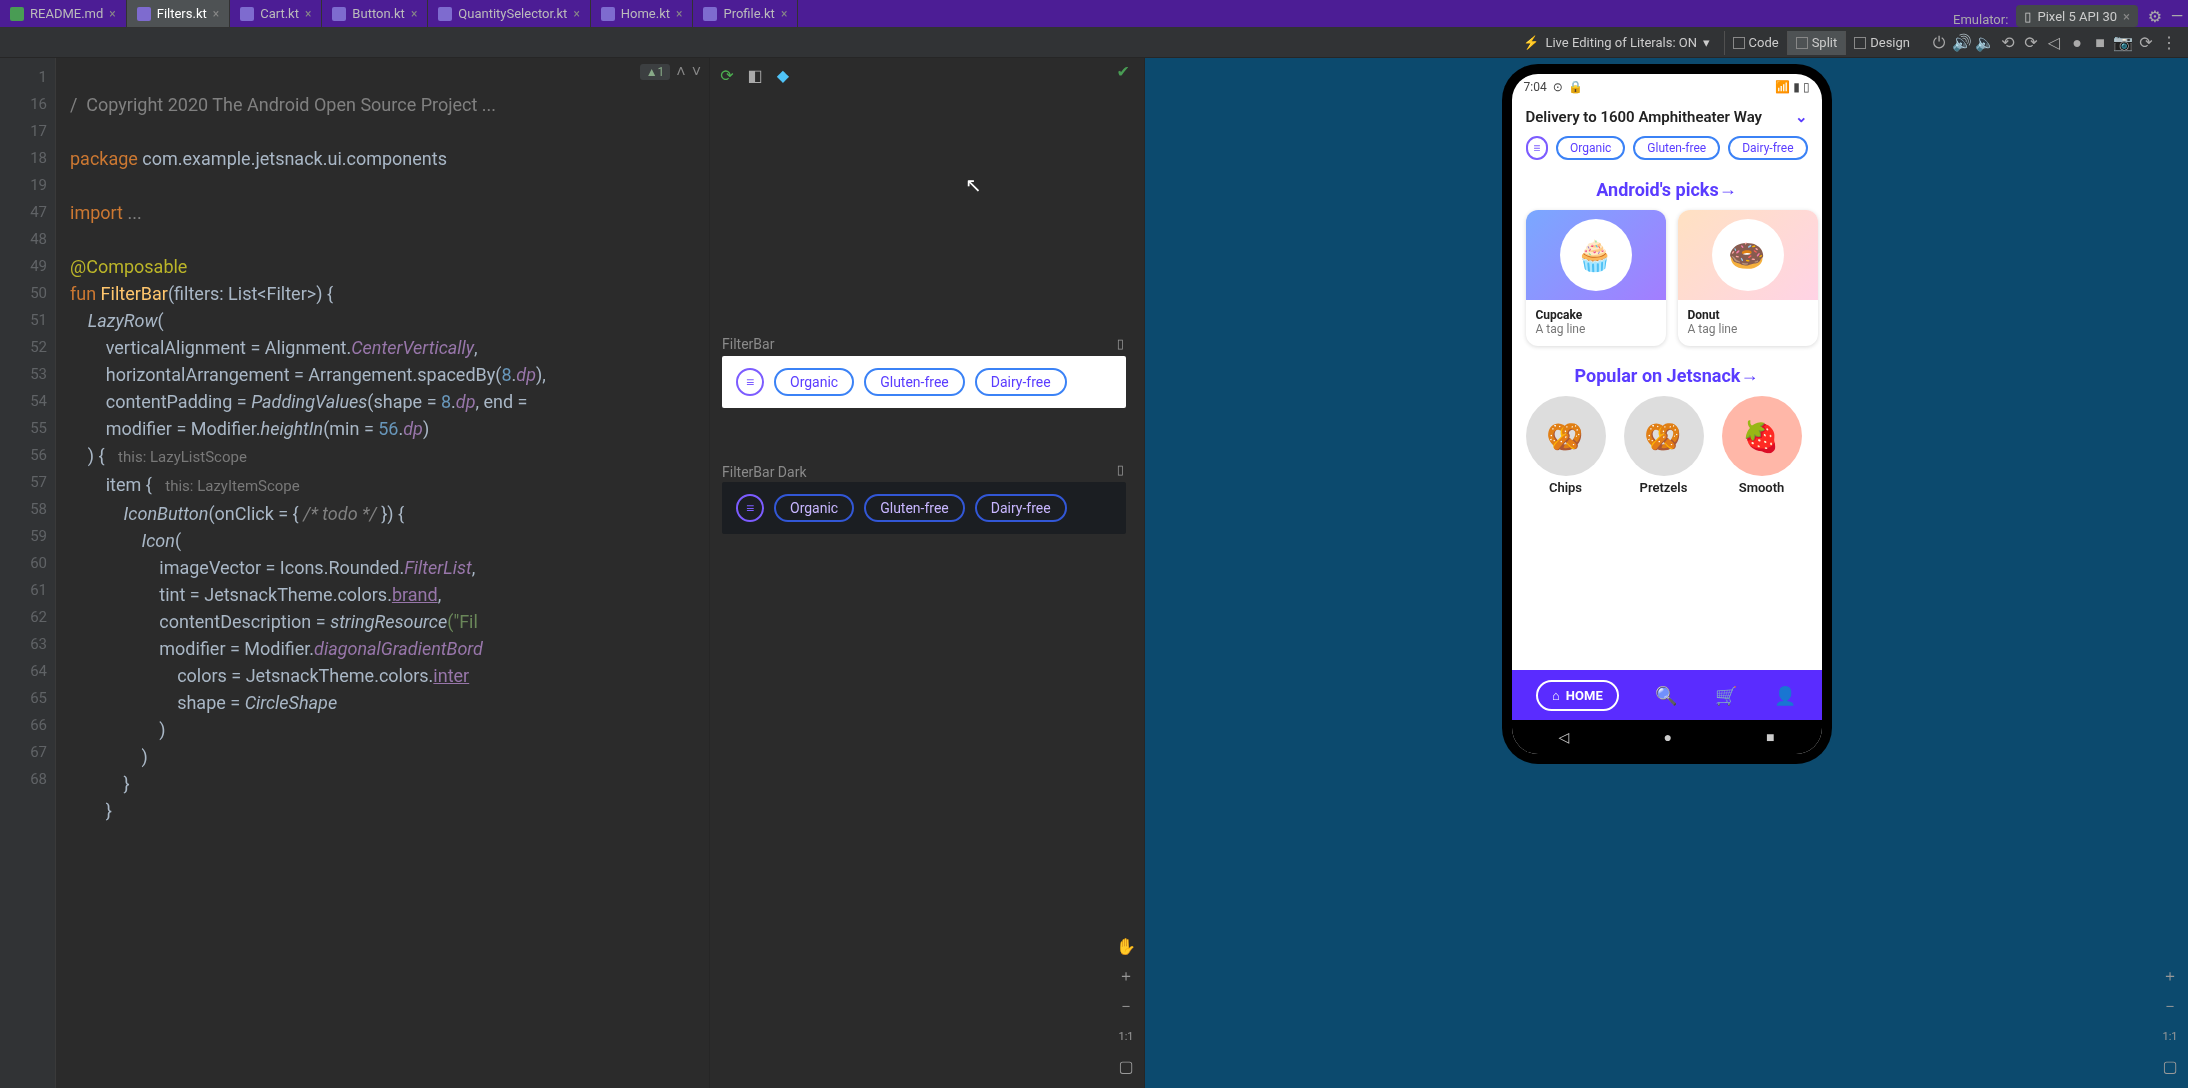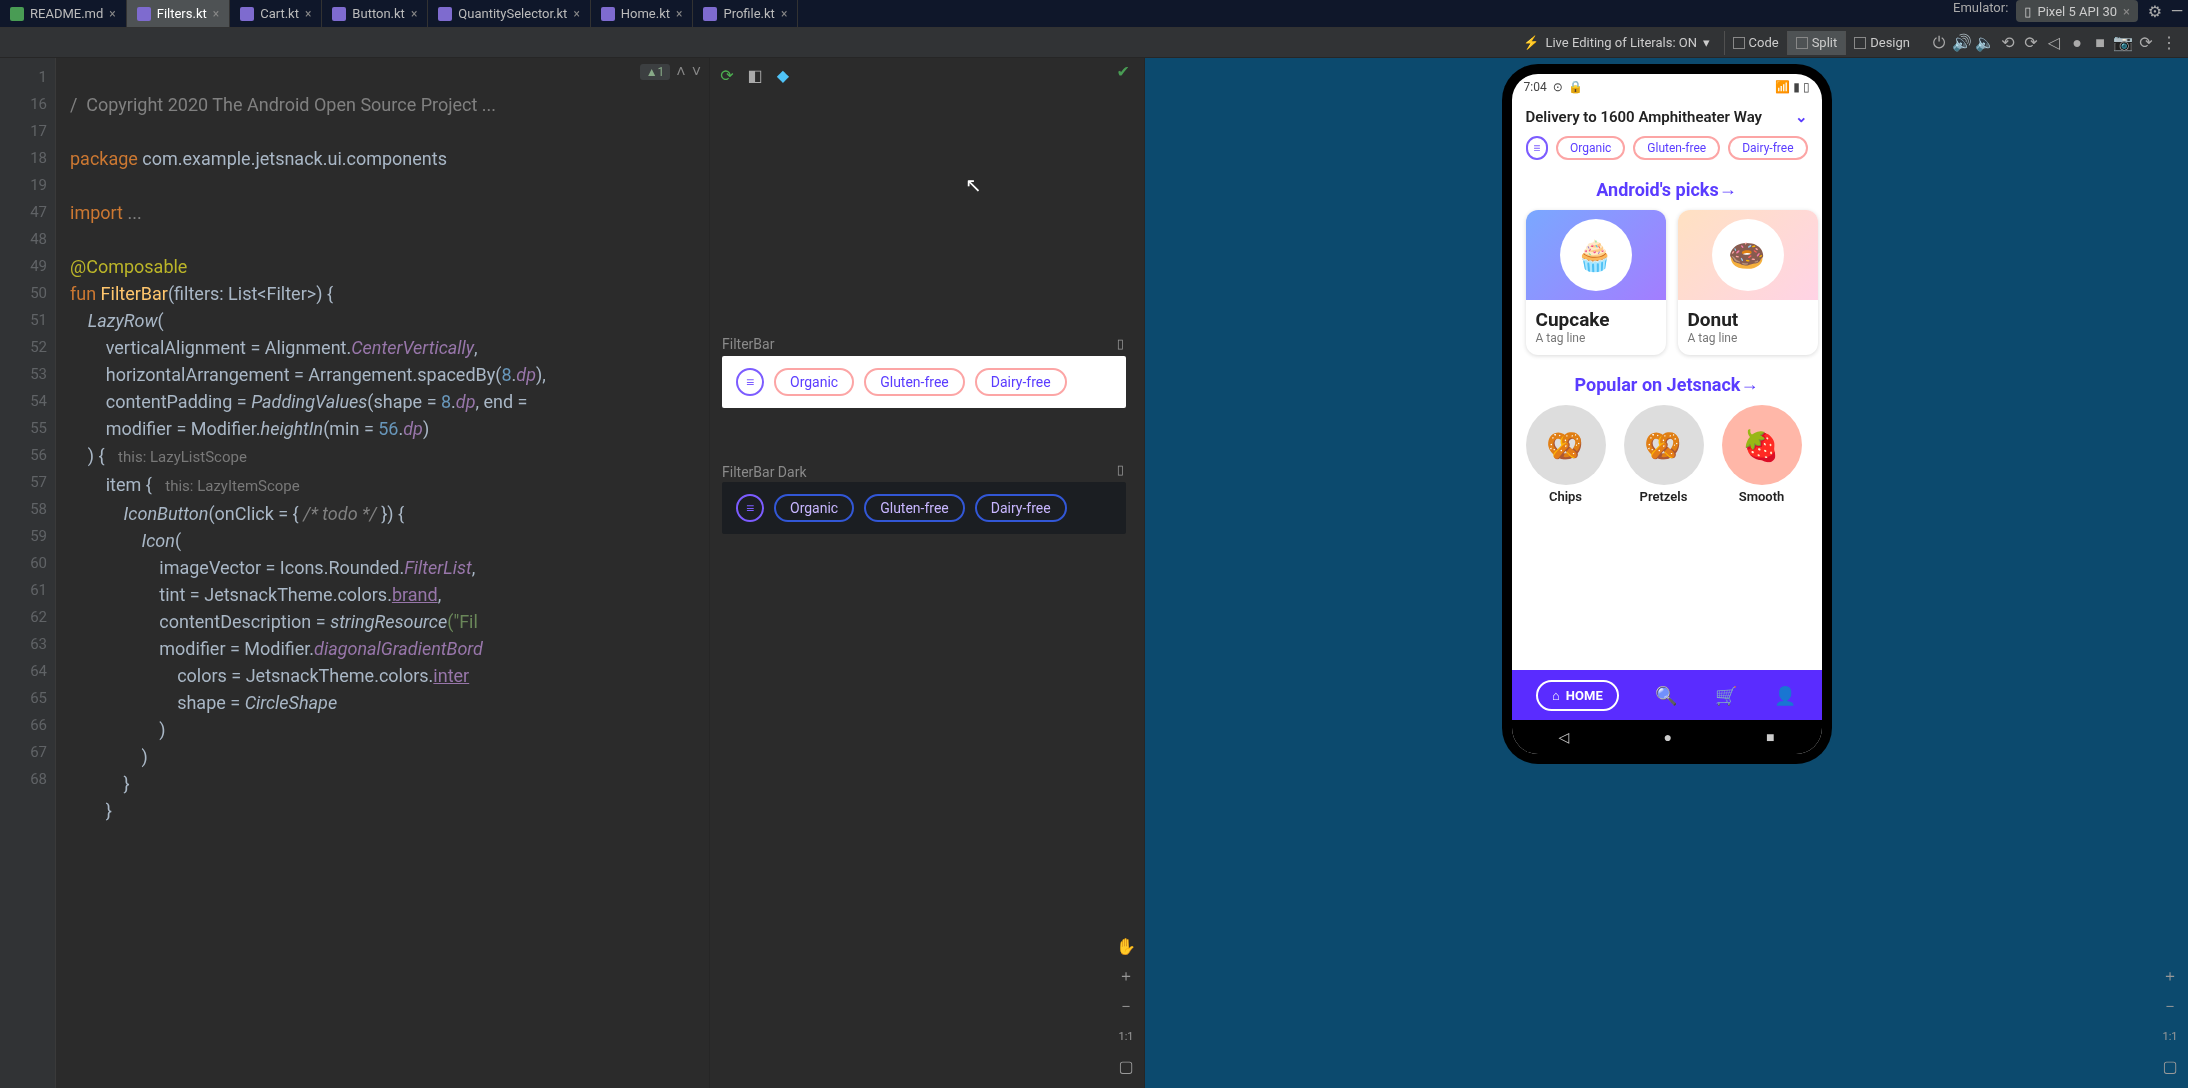--- a/index.html
+++ b/index.html
@@ -1,19 +1,19 @@
 <!DOCTYPE html>
 <html><head>
 <meta charset="utf-8">
 <style>
 * { margin:0; padding:0; box-sizing:border-box; font-family:"Segoe UI","Roboto",sans-serif; }
 body { background:#2b2b2b; color:#a9b7c6; width:2188px; height:1088px; overflow:hidden; }
 
 
-.tab-row { display:flex; align-items:flex-start; height:28px; background:#0f172a; border-bottom:1px solid #323232; }
+.tab-row { display:flex; align-items:flex-end; height:28px; background:#4c1d95; border-bottom:1px solid #323232; }
 .tab { display:flex; align-items:center; gap:6px; padding:0 10px; height:100%; font-size:13px; color:#bbb; cursor:pointer; border-right:1px solid #323232; }
 .tab.active { background:#4e5254; color:#fff; }
 .tab .file-ico { width:14px; height:14px; border-radius:2px; }
 .ico-md { background:#499c54; }
 .ico-kt { background:#7e6bcf; }
 .tab .close { font-size:12px; color:#888; }
 .tab-row .spacer { flex:1; }
 .emulator-label { font-size:13px; color:#aaa; padding:0 8px; }
 .device-picker { display:flex; align-items:center; gap:6px; font-size:13px; color:#ccc; padding:0 8px; background:#45494a; border-radius:4px; height:22px; margin-right:6px; }
 .tb-btn { width:22px; height:22px; display:flex; align-items:center; justify-content:center; color:#aaa; cursor:pointer; }
@@ -52,21 +52,21 @@
 .preview { width:435px; background:#2b2b2b; position:relative; border-right:1px solid #262626; }
 .preview-top-icons { position:absolute; top:6px; left:6px; display:flex; gap:6px; }
 .preview-top-icons .pi { width:22px;height:22px;display:flex;align-items:center;justify-content:center;color:#aaa;cursor:pointer;}
 .cursor { position:absolute; left:255px; top:115px; font-size:20px; color:#fff; pointer-events:none; }
 .pv-section-label { position:absolute; left:12px; font-size:14px; color:#8a8a8a; }
 .pv-deploy { position:absolute; right:20px; font-size:13px; color:#999; }
 .pv-filterbar { position:absolute; left:12px; right:18px; height:52px; border-radius:2px; display:flex; align-items:center; gap:10px; padding:0 14px; }
 .pv-light { background:#ffffff; }
 .pv-dark  { background:#1b1e22; }
 .pv-ic { width:28px;height:28px;border-radius:14px;border:2px solid #7c5cff;display:flex;align-items:center;justify-content:center;color:#7c5cff;font-size:14px; }
-.chip { padding:4px 14px; border-radius:16px; font-size:14px; border:2px solid #fca5a5; color:#5a3cff; background:transparent; white-space:nowrap; }
+.chip { padding:4px 14px; border-radius:16px; font-size:14px; border:2px solid #3b82f6; color:#5a3cff; background:transparent; white-space:nowrap; }
 .pv-dark .chip { color:#c8b6ff; border-color:#3257d6; }
 .pv-side-ctrls { position:absolute; right:6px; bottom:10px; display:flex; flex-direction:column; gap:6px; align-items:center; color:#999;}
 .pv-side-ctrls .sc { width:24px;height:24px;display:flex;align-items:center;justify-content:center;cursor:pointer;}
 
 
 .emu-pane { flex:1; background:#0c4a6e; position:relative; display:flex; justify-content:center; align-items:flex-start; padding-top:6px;}
 .emu-side-ctrls { position:absolute; right:6px; bottom:10px; display:flex; flex-direction:column; gap:6px; align-items:center; color:#999;}
 .emu-side-ctrls .sc { width:24px;height:24px;display:flex;align-items:center;justify-content:center;cursor:pointer;}
 
 
@@ -79,21 +79,21 @@
 .filters-row { display:flex; align-items:center; gap:8px; padding:0 14px 10px; overflow:hidden;}
 .filters-row .chip { font-size:12px; padding:3px 12px; }
 .section-header { display:flex; align-items:center; justify-content:center; padding:8px 14px 4px; }
 .section-header .title { color:#5a3cff; font-size:18px; font-weight:700;}
 .section-header .arrow { color:#5a3cff; font-size:18px;}
 .cards { display:flex; gap:12px; padding:6px 14px 10px; overflow:hidden;}
 .card { width:140px; border-radius:12px; box-shadow:0 1px 4px rgba(0,0,0,.15); overflow:hidden; flex-shrink:0; background:#fff;}
 .card .img { height:90px; background:linear-gradient(135deg,#7aa8ff,#a37dff); display:flex; align-items:center; justify-content:center;}
 .card .circ { width:72px;height:72px;border-radius:50%;background:#fff;display:flex;align-items:center;justify-content:center;font-size:30px;}
 .card .body { padding:8px 10px 10px; }
-.card .name { font-weight:700; font-size:19px; color:#222;}
+.card .name { font-weight:700; font-size:12px; color:#222;}
 .card .tag  { font-size:12px; color:#777;}
 .circle-row { display:flex; gap:18px; padding:6px 14px; overflow:hidden;}
 .citem { display:flex; flex-direction:column; align-items:center; gap:4px; flex-shrink:0;}
 .citem .ccirc { width:80px;height:80px;border-radius:50%; background:#ddd; display:flex;align-items:center;justify-content:center;font-size:30px;}
 .citem .clabel { font-size:13px; font-weight:600; color:#222;}
 .bottom-nav { margin-top:auto; height:50px; background:#5a2cff; display:flex; align-items:center; justify-content:space-around; padding:0 6px;}
 .nav-pill { display:flex; align-items:center; gap:6px; color:#fff; font-size:13px; font-weight:700; padding:6px 14px; border:2px solid #fff; border-radius:20px;}
 .nav-ico { color:#fff; font-size:18px;}
 .gesture-bar { height:34px; background:#000; display:flex; align-items:center; justify-content:space-around;}
 .gesture-bar .g { color:#ccc; font-size:14px;}

